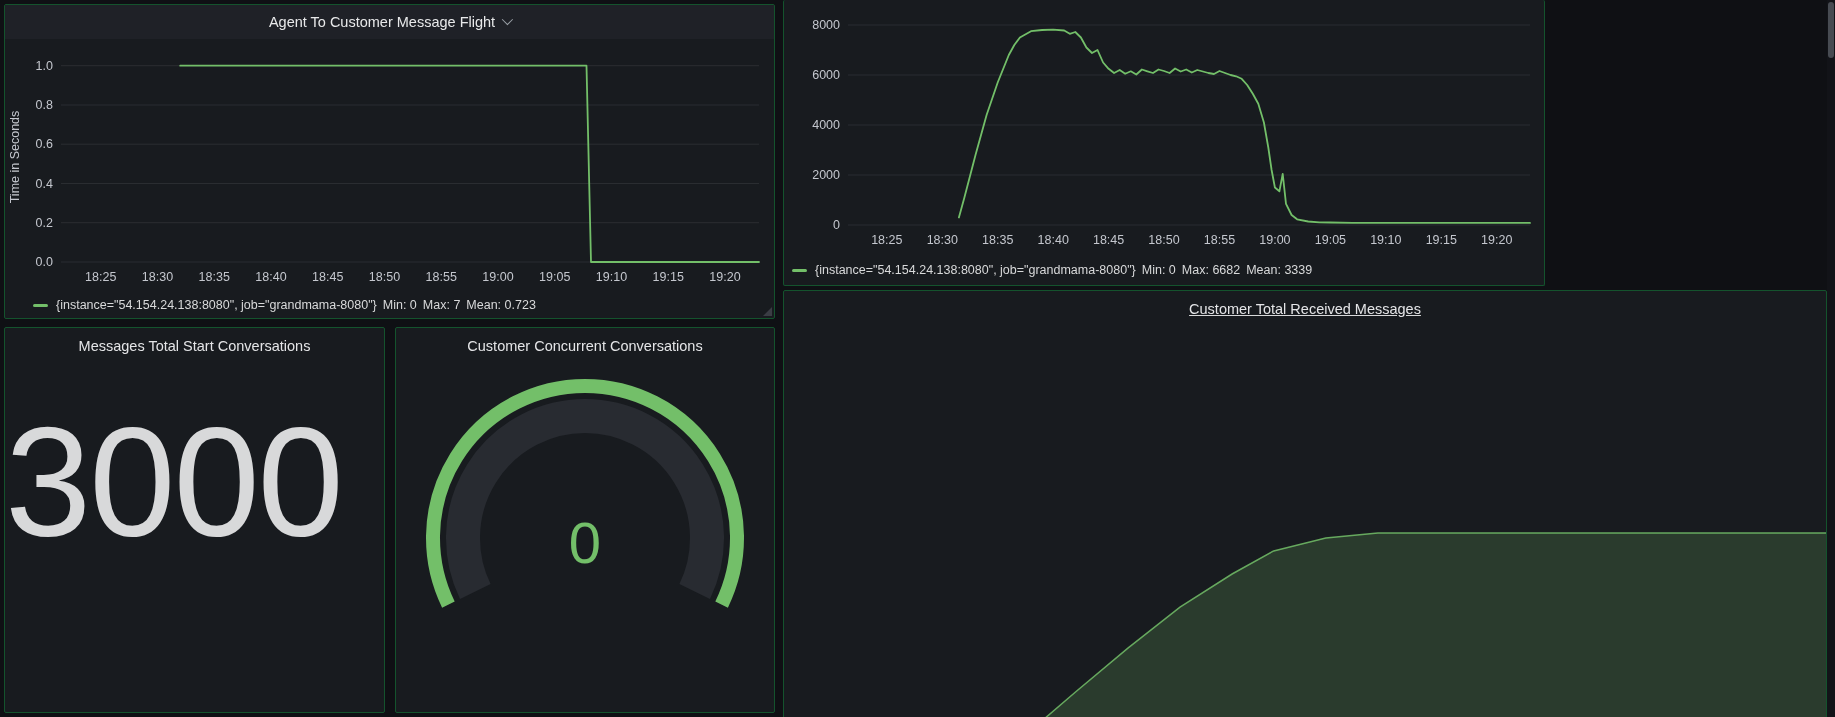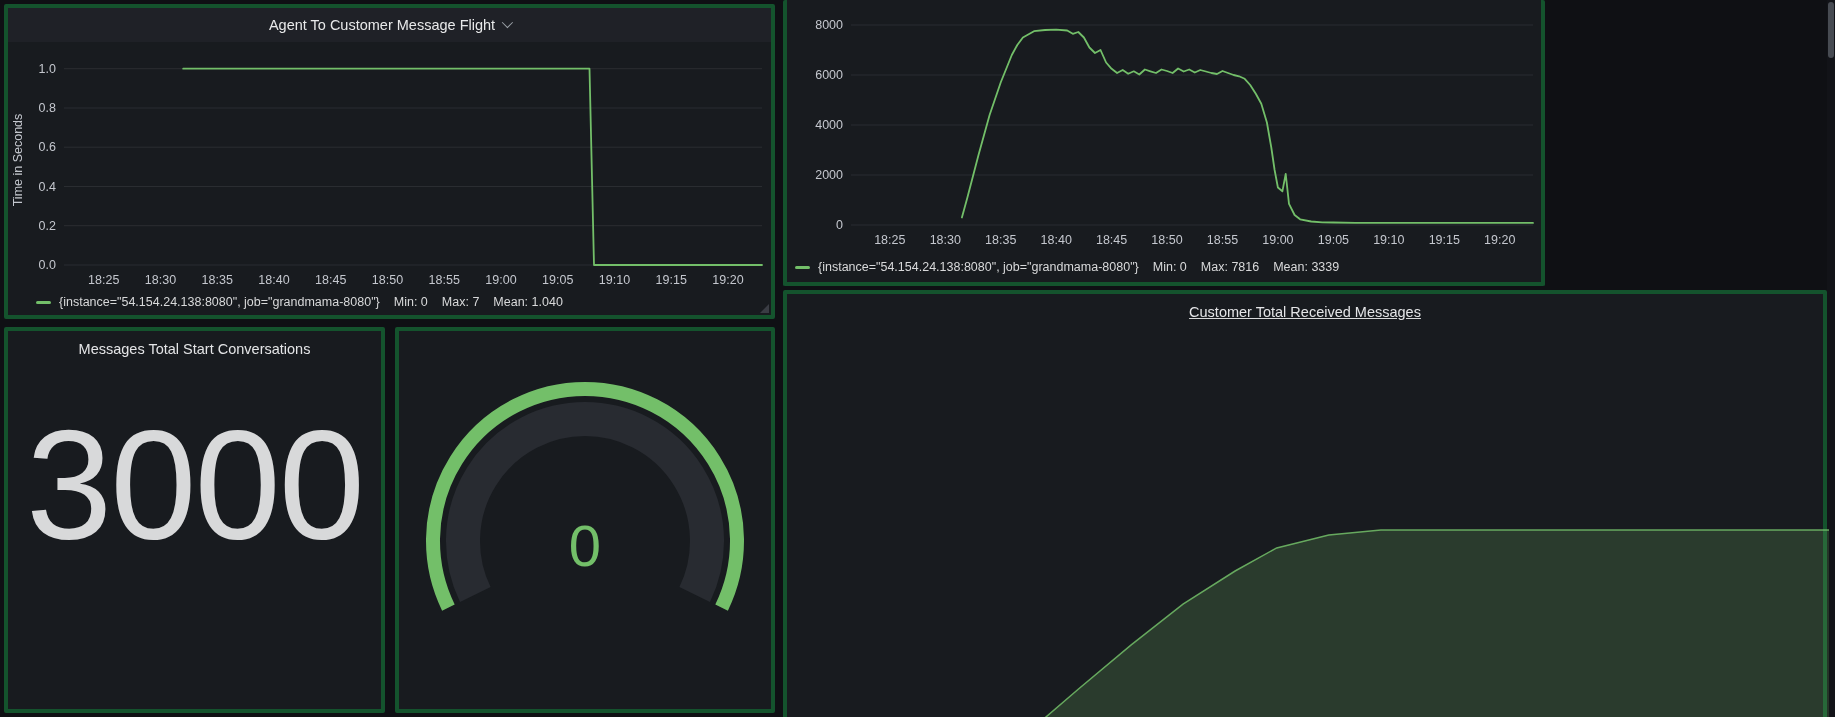--- a/index.html
+++ b/index.html
@@ -4,21 +4,21 @@
 <style>
   html,body { margin:0; padding:0; background:#0d0e12; }
   .dashboard {
     position:relative; width:1835px; height:717px;
     background:#0f1014; overflow:hidden;
     font-family:"Liberation Sans", sans-serif;
     color:#d8d9da;
   }
   .panel {
     position:absolute; background:#181b1f;
-    border:4px solid #14532d; border-radius:2px; box-sizing:border-box;
+    border:1px solid #14532d; border-radius:2px; box-sizing:border-box;
   }
   #p1 { left:4px; top:4px; width:771px; height:315px; }
   #p2 { left:783px; top:0px; width:762px; height:286px; border-top:none; }
   #p3 { left:4px; top:327px; width:381px; height:386px; }
   #p4 { left:395px; top:327px; width:380px; height:386px; }
   #p5 { left:783px; top:290px; width:1044px; height:500px;text-decoration:underline; }
 
   .panel-header {
     height:34px; background:#1f2127; display:flex; align-items:center;
     justify-content:center; gap:7px; cursor:pointer;
@@ -34,25 +34,25 @@
   }
   .chart-box { position:absolute; overflow:hidden; }
   #c0 { left:0; top:34px; right:3px; bottom:30px; }
   #c1 { left:0; top:2px; right:2px; bottom:34px; }
   .legend {
     position:absolute; left:28px; bottom:6px; display:flex; align-items:center;
     gap:6px; font-size:12.5px; color:#d8d9da; white-space:nowrap;
   }
   #p2 .legend { left:8px; bottom:8px; }
   .swatch { width:15px; height:3px; background:#73bf69; border-radius:2px; margin-right:2px; cursor:pointer; }
-  .lg-stat { margin-left:8px; }
+  .lg-stat { margin-left:0; }
   .lg-label { cursor:pointer; }
 
   .big-stat {
-    position:absolute; left:0; right:0; text-align:center;
+    position:absolute; left:0; right:0; 
     font-weight:500; line-height:1; letter-spacing:-2px; z-index:2;
   }
   #stat3000 { top:76px; font-size:155px; color:#d8d9da; }
   #stat168805 { top:112px; right:230px; font-size:140px; color:#73bf69; }
 
   .gauge-box { position:absolute; top:38px; left:50%; transform:translateX(-50%); width:360px; height:330px; }
   .gauge-value {
     position:absolute; top:148px; left:0; width:100%; text-align:center;
     font-size:58px; font-weight:500; color:#73bf69; line-height:1;
   }
@@ -103,21 +103,21 @@
           <text class="tickt" x="663.2" y="242" text-anchor="middle">19:15</text>
           <text class="tickt" x="720.0" y="242" text-anchor="middle">19:20</text>
           <polyline points="175.2,26.7 581.5,26.7 586.0,223.0 754.0,223.0" fill="none" stroke="#73bf69" stroke-width="1.8" stroke-linejoin="round" stroke-linecap="round"></polyline>
           <text class="tickt" transform="translate(14 118) rotate(-90)" text-anchor="middle">Time in Seconds</text>
         </svg></div>
     <div class="legend">
       <span class="swatch"></span>
       <span class="lg-label">{instance="54.154.24.138:8080", job="grandmama-8080"}</span>
       <span class="lg-stat">Min: 0</span>
       <span class="lg-stat">Max: 7</span>
-      <span class="lg-stat">Mean: 1.040</span>
+      <span class="lg-stat">Mean: 0.723</span>
     </div>
     <div class="resize-handle"></div>
   </div>
 
   <div class="panel" id="p2">
     <div class="chart-box" id="c1"><svg width="758" height="249">
           <line x1="64" x2="746" y1="223.0" y2="223.0" stroke="rgba(204,204,220,0.10)" stroke-width="1"></line>
           <text class="tickt" x="56" y="227" text-anchor="end">0</text>
           <line x1="64" x2="746" y1="173.0" y2="173.0" stroke="rgba(204,204,220,0.10)" stroke-width="1"></line>
           <text class="tickt" x="56" y="177" text-anchor="end">2000</text>
@@ -138,31 +138,32 @@
           <text class="tickt" x="546.4" y="242" text-anchor="middle">19:05</text>
           <text class="tickt" x="601.8" y="242" text-anchor="middle">19:10</text>
           <text class="tickt" x="657.3" y="242" text-anchor="middle">19:15</text>
           <text class="tickt" x="712.7" y="242" text-anchor="middle">19:20</text>
           <polyline points="174.9,215.5 180.4,195.5 191.5,153.0 202.6,113.0 213.7,80.5 224.8,53.0 230.3,43.0 235.9,35.5 247.0,29.2 258.1,28.0 269.2,27.6 280.2,28.5 285.8,31.8 291.3,30.0 296.9,35.5 302.4,45.5 308.0,51.0 313.5,48.0 319.1,60.5 324.6,66.8 330.1,71.0 335.7,68.0 341.2,71.8 346.8,69.3 352.3,72.5 357.9,67.5 363.4,69.3 369.0,71.0 374.5,67.5 380.0,69.0 385.6,71.0 391.1,66.5 396.7,69.5 402.2,67.5 407.8,70.5 413.3,68.0 418.9,69.5 424.4,71.0 430.0,72.0 435.5,69.0 441.0,71.0 446.6,73.0 452.1,74.3 457.7,76.8 463.2,83.0 468.8,91.8 474.3,101.8 479.9,120.5 484.3,145.5 487.6,168.0 490.9,185.5 495.4,189.3 498.7,171.8 502.0,201.8 507.6,213.0 513.1,217.3 524.2,219.5 535.3,220.3 546.4,220.5 568.6,220.8 601.8,220.9 657.3,220.9 712.7,220.9 746.0,220.9" fill="none" stroke="#73bf69" stroke-width="1.8" stroke-linejoin="round" stroke-linecap="round"></polyline>
         </svg></div>
     <div class="legend">
       <span class="swatch"></span>
       <span class="lg-label">{instance="54.154.24.138:8080", job="grandmama-8080"}</span>
       <span class="lg-stat">Min: 0</span>
-      <span class="lg-stat">Max: 7816</span>
+      <span class="lg-stat">Max: 6682</span>
       <span class="lg-stat">Mean: 3339</span>
     </div>
   </div>
 
   <div class="panel" id="p3">
     <div class="stat-title">Messages Total Start Conversations</div>
     <div class="big-stat" id="stat3000">3000</div>
   </div>
 
   <div class="panel" id="p4">
+    <div class="stat-title">Customer Concurrent Conversations</div>
     <div class="gauge-box"><svg width="360" height="330">
           <path d="M 70.3 225.5 A 122 122 0 1 1 289.7 225.5" stroke="#282b31" stroke-width="34" fill="none" stroke-linecap="butt"></path>
           <path d="M 43.4 238.6 A 152 152 0 1 1 316.6 238.6" stroke="#73bf69" stroke-width="14" fill="none" stroke-linecap="butt"></path>
         </svg></div>
     <div class="gauge-box" style="pointer-events:none;">
       <div class="gauge-value">0</div>
     </div>
   </div>
 
   <div class="panel" id="p5">

